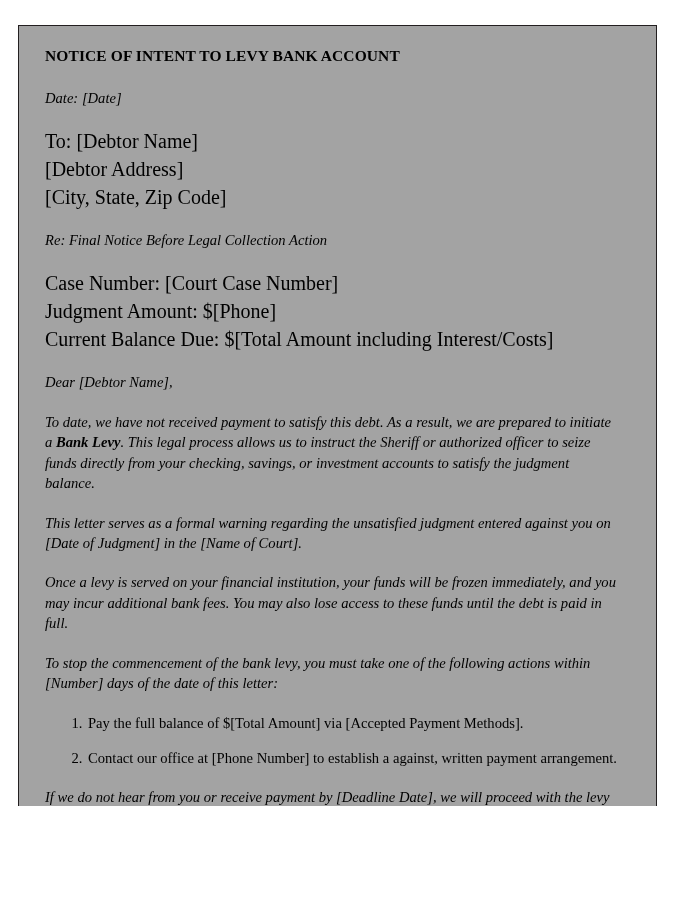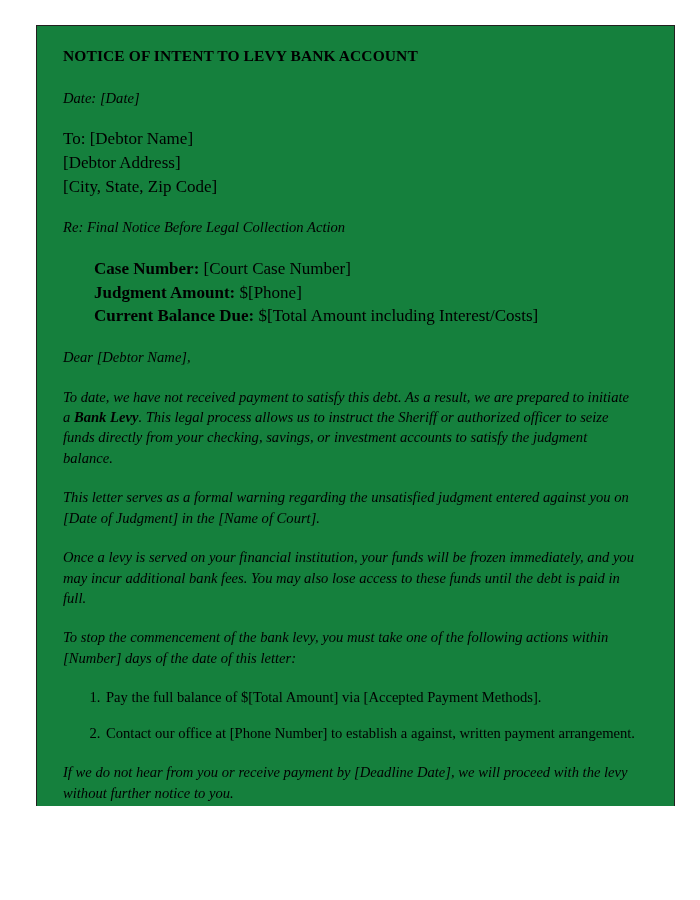--- a/index.html
+++ b/index.html
@@ -11,28 +11,28 @@
     width: 700px;
     height: 900px;
     overflow: hidden;
     font-family: "Liberation Serif", "DejaVu Serif", serif;
     color: #000000;
   }
 
   
   #page-sheet {
     position: absolute;
-    left: 36px;
+    left: 18px;
     top: 25px;
     width: 639px;            
     height: 781px;           
     box-sizing: border-box;
     border: 1.5px solid #231f20;
     border-bottom: none;     
-    background: #15803d;
+    background: #a3a3a3;
     overflow: hidden;
   }
 
   #page-body {
     position: absolute;
     left: 26px;              
     top: 21px;
     width: 576px;            
   }
 
@@ -46,35 +46,34 @@
 
   .para {
     font-size: 14.6px;
     line-height: 1.40;
     margin: 0 0 19px 0;
     text-align: left;
     font-style: italic;
   }
 
   .block-lines {
-    font-size: 17px;
+    font-size: 20px;
     line-height: 1.40;
     margin: 0 0 19px 0;
   }
 
   .section-head {
     font-size: 15.3px;
     font-weight: bold;
     margin: 0 0 19px 0;
     line-height: 1.25;
   }
 
   .label-bold {
-    font-weight: bold;
-    margin-left: 31px;
+    font-weight: normal;
   }
 
   .inline-bold {
     font-weight: bold;
   }
 
   ol.action-list {
     margin: 0 0 19px 0;
     padding: 0 0 0 41px;     
     font-size: 14.6px;

